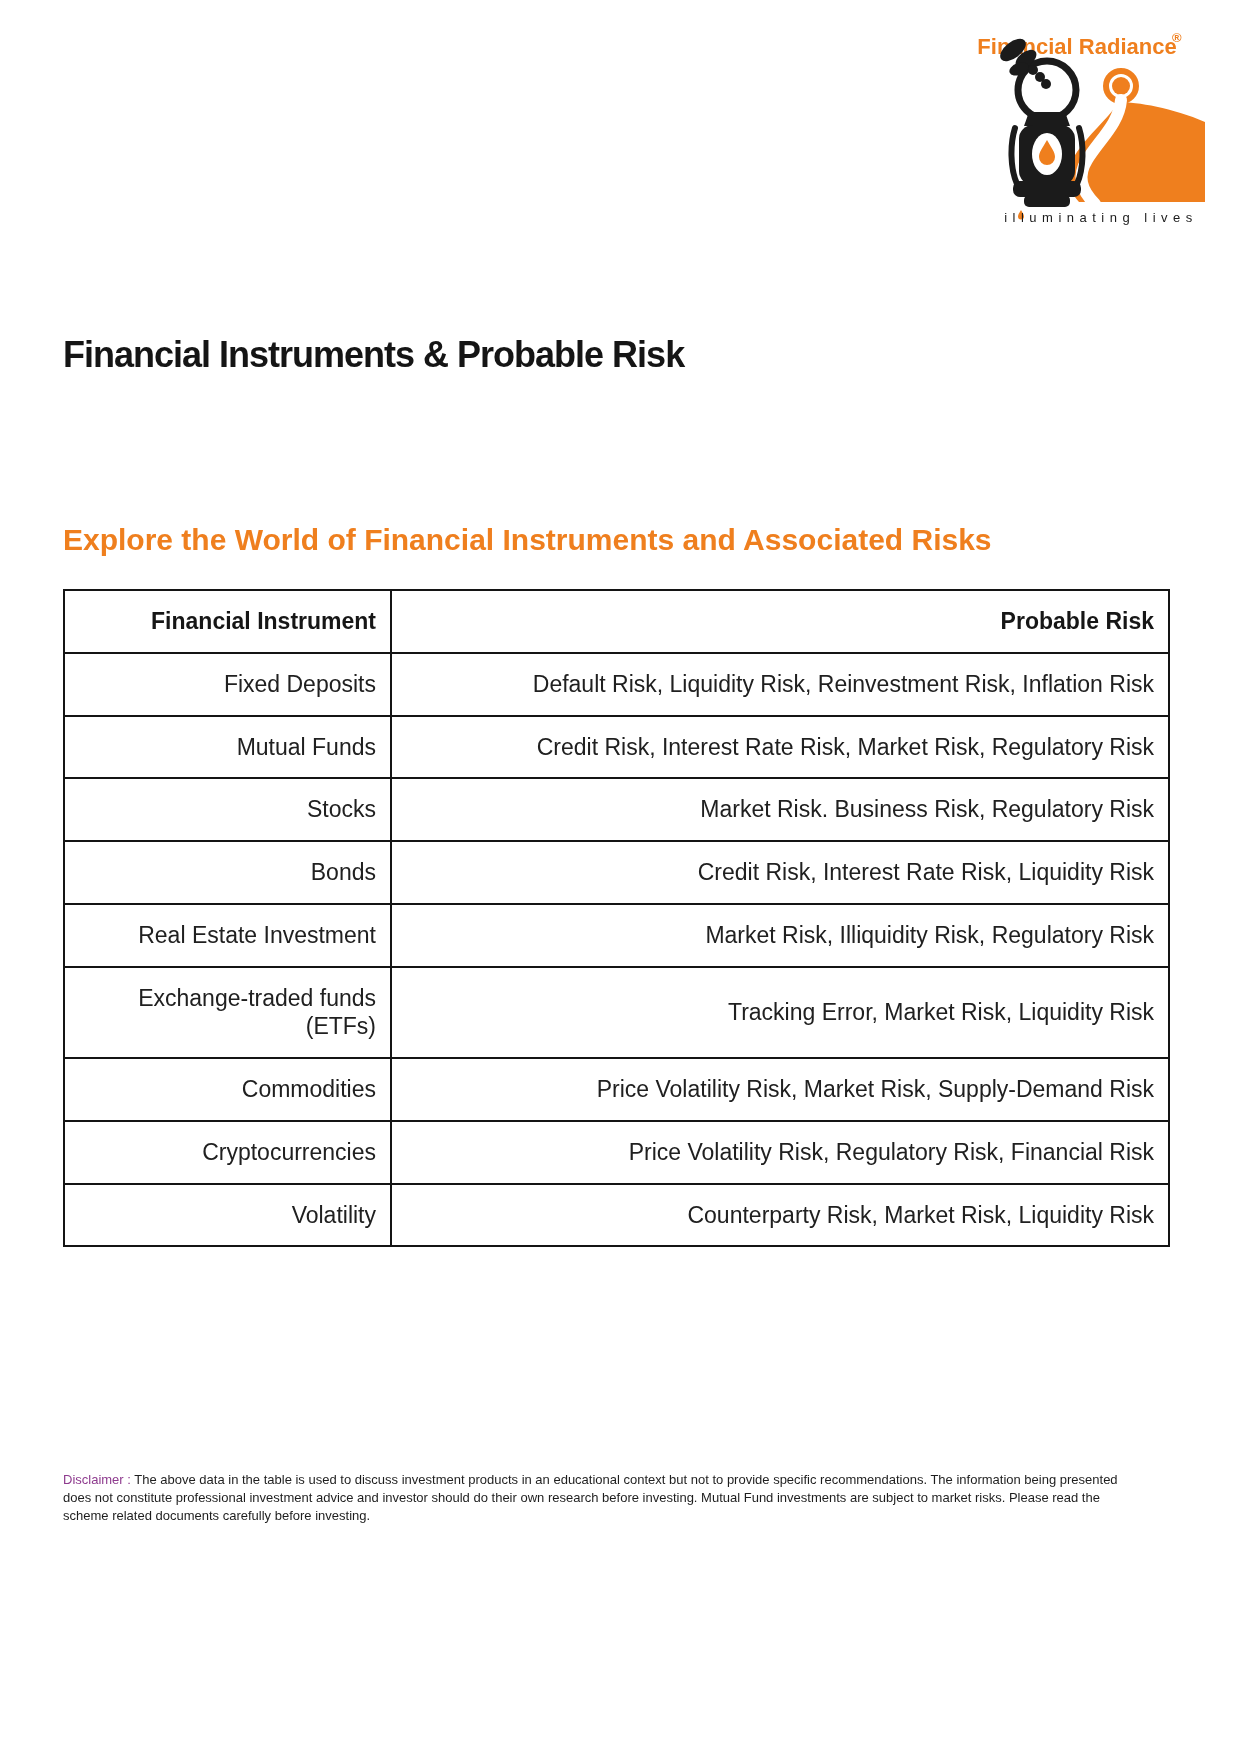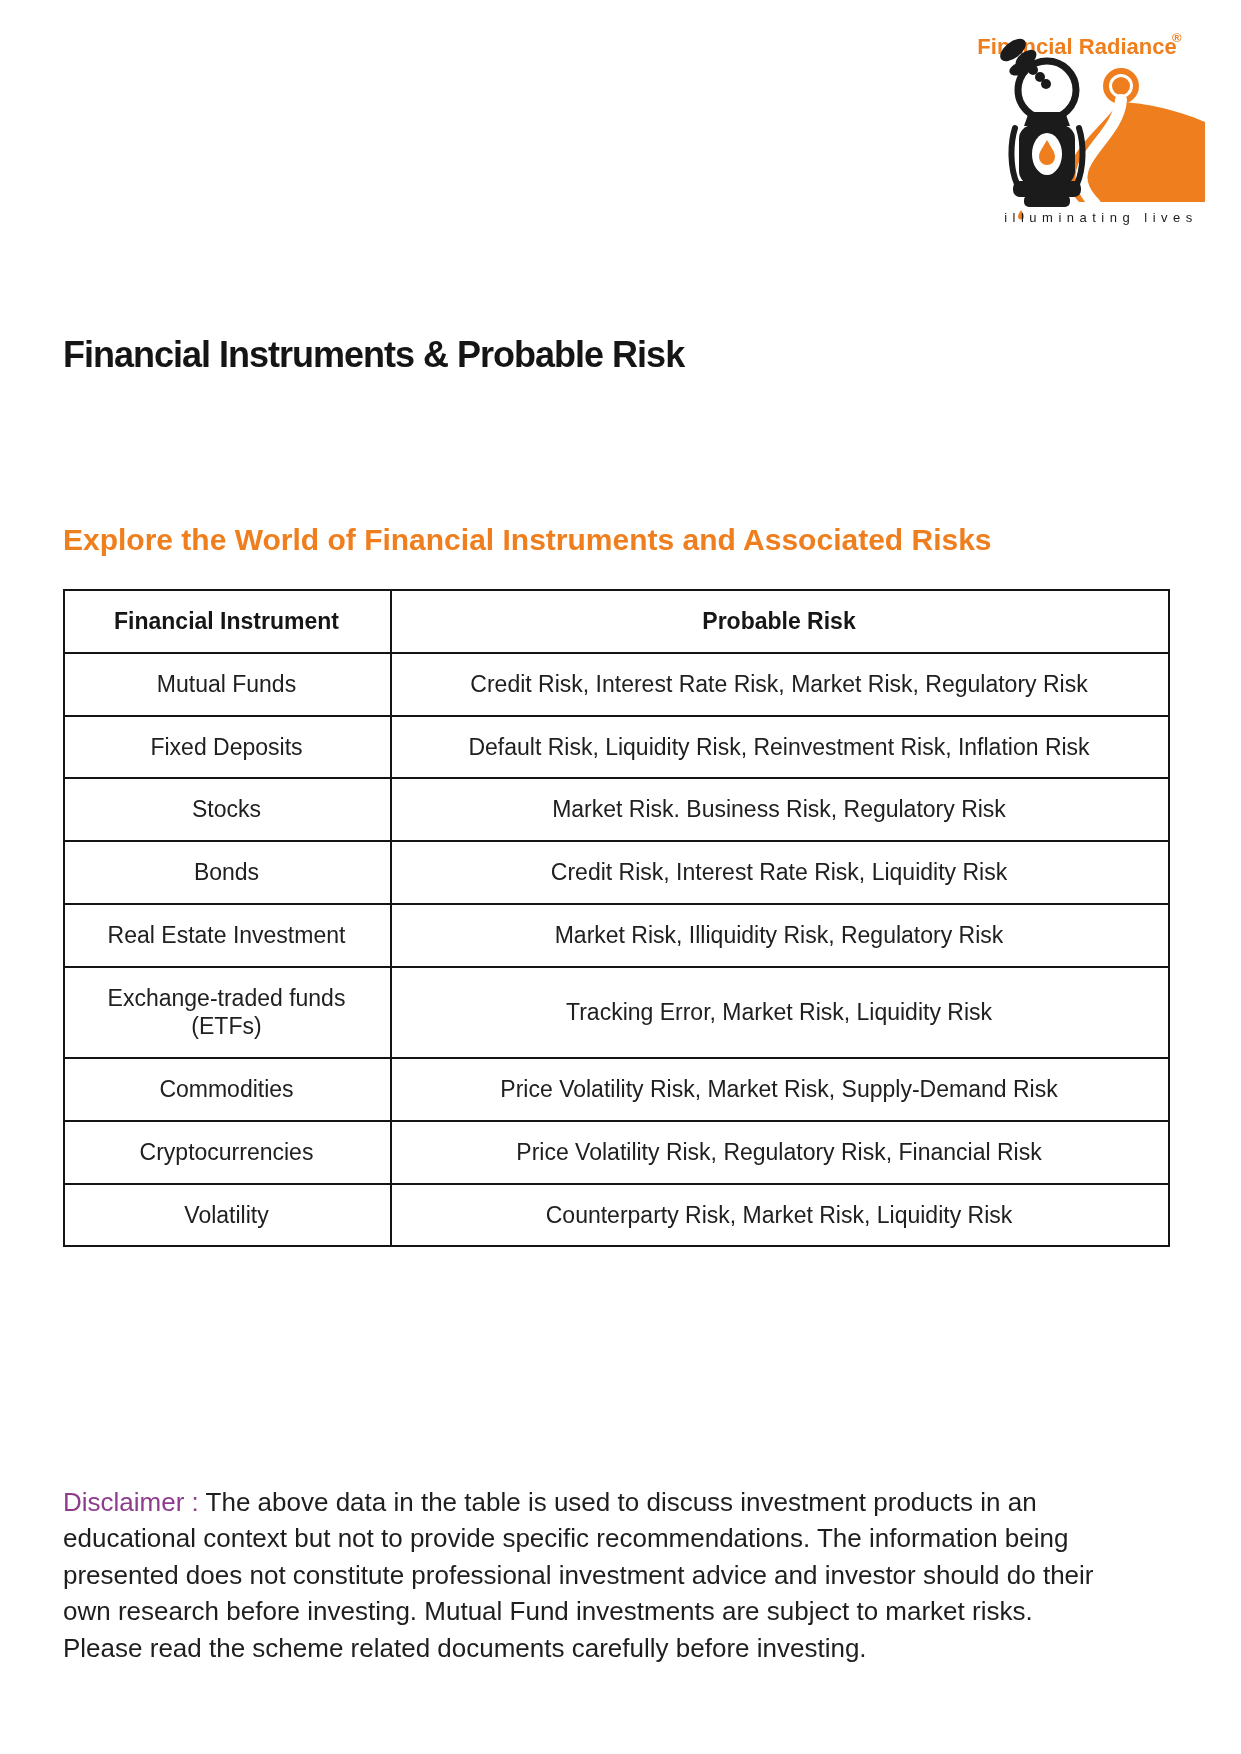--- a/index.html
+++ b/index.html
@@ -55,38 +55,38 @@
   table.risk-table {
     border-collapse: collapse;
     width: 100%;
     font-size: 23px;
     color: #202020;
   }
   table.risk-table th,
   table.risk-table td {
     border: 2.5px solid #141414;
     padding: 16px 14px 16px 12px;
-    text-align: center;
+    text-align: right;
     vertical-align: middle;
     font-weight: normal;
     line-height: 1.25;
   }
   table.risk-table th {
     font-weight: bold;
     color: #161616;
   }
   .col-instrument { width: 327px; }
 
   
   .disclaimer {
     position: absolute;
     top: 1458px;
     left: 63px;
     width: 1055px;
-    font-size: 26px;
+    font-size: 13px;
     line-height: 1.4;
     color: #1e1e1e;
   }
   .disclaimer .dlabel {
     color: #8E3B8E;
   }
 </style>
 </head>
 <body>
 
@@ -147,26 +147,26 @@
   <div class="risk-table-wrap">
     <table class="risk-table">
       <thead>
         <tr>
           <th class="col-instrument">Financial Instrument</th>
           <th>Probable Risk</th>
         </tr>
       </thead>
       <tbody>
         <tr>
+          <td>Fixed Deposits</td>
+          <td>Default Risk, Liquidity Risk, Reinvestment Risk, Inflation Risk</td>
+        </tr>
+        <tr>
           <td>Mutual Funds</td>
           <td>Credit Risk, Interest Rate Risk, Market Risk, Regulatory Risk</td>
-        </tr>
-        <tr>
-          <td>Fixed Deposits</td>
-          <td>Default Risk, Liquidity Risk, Reinvestment Risk, Inflation Risk</td>
         </tr>
         <tr>
           <td>Stocks</td>
           <td>Market Risk. Business Risk, Regulatory Risk</td>
         </tr>
         <tr>
           <td>Bonds</td>
           <td>Credit Risk, Interest Rate Risk, Liquidity Risk</td>
         </tr>
         <tr>

